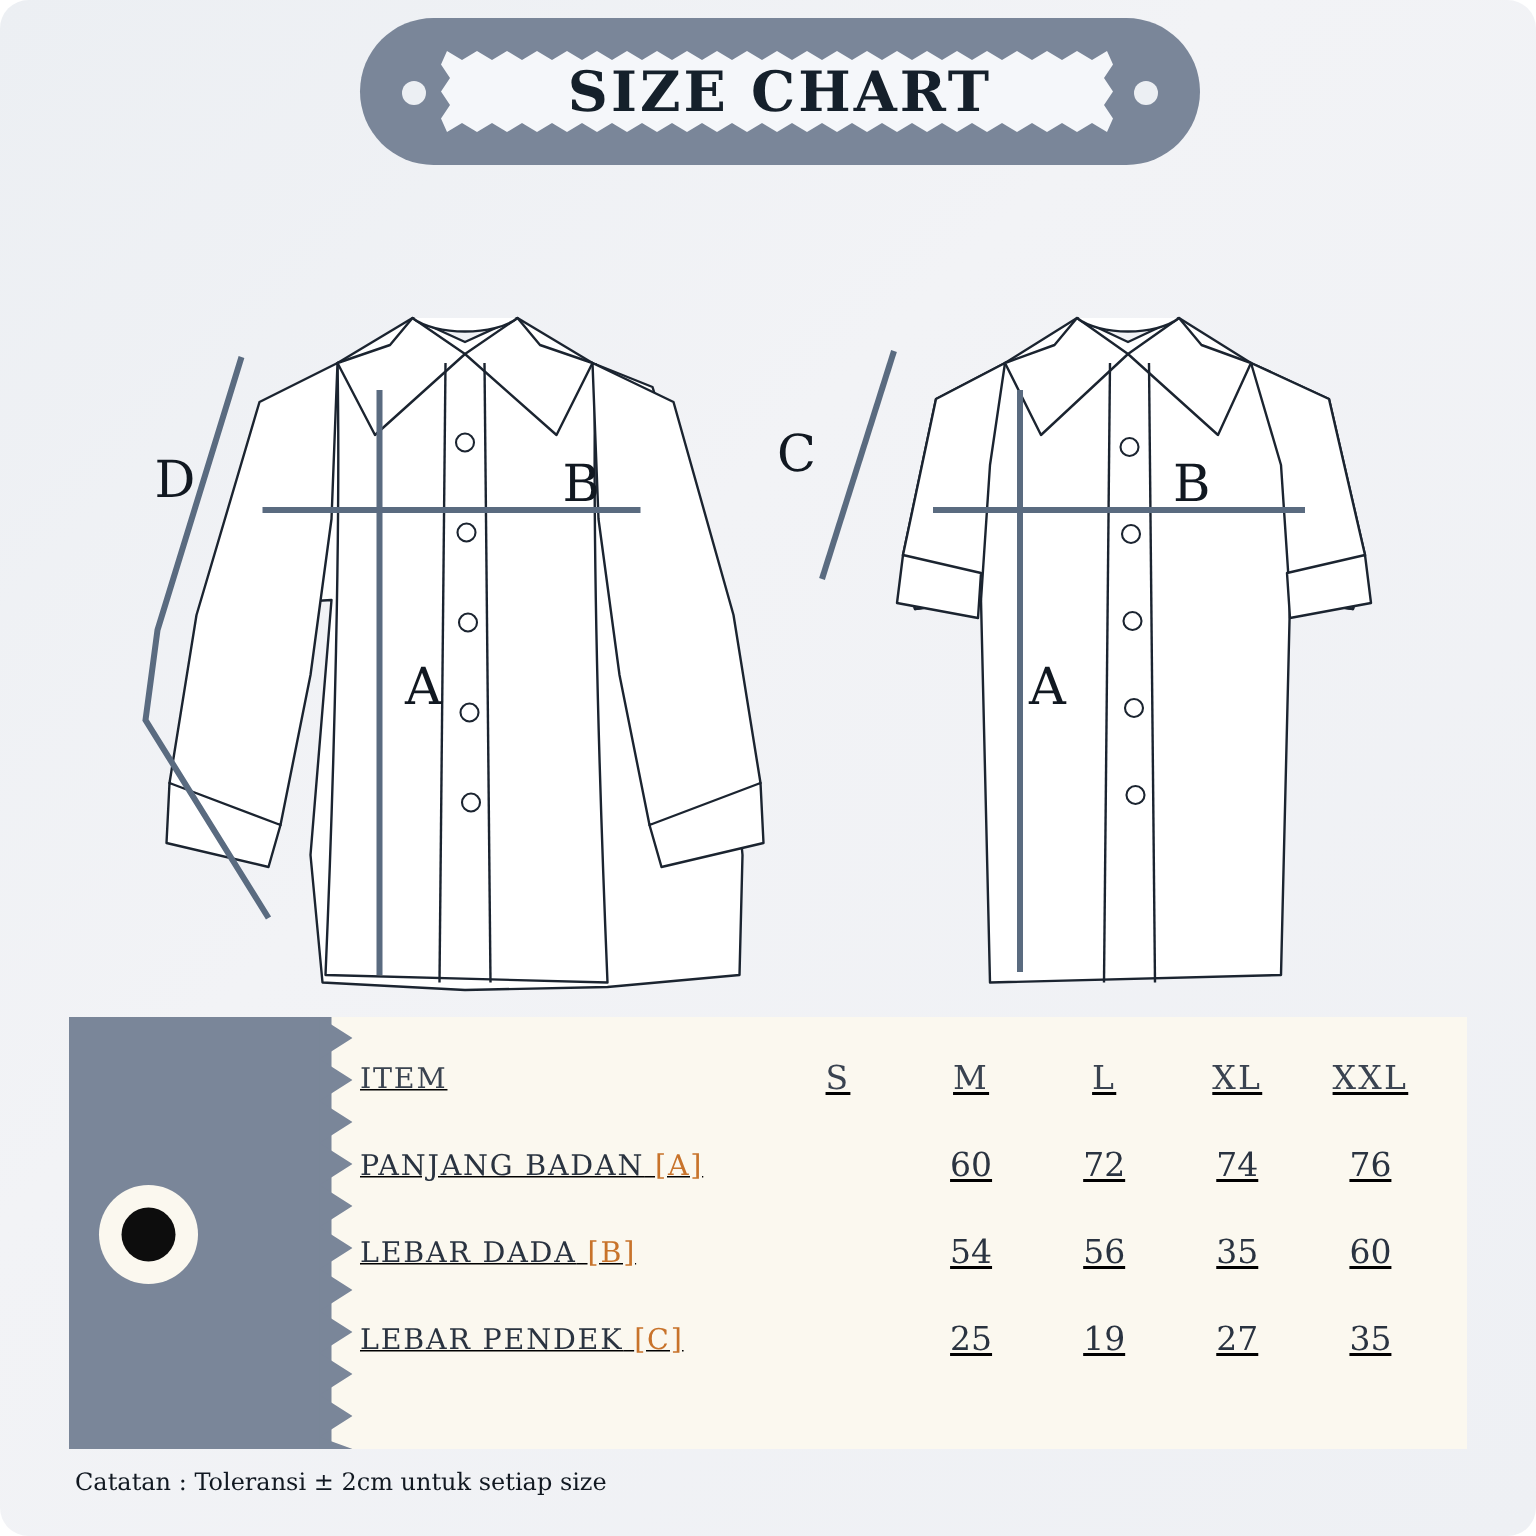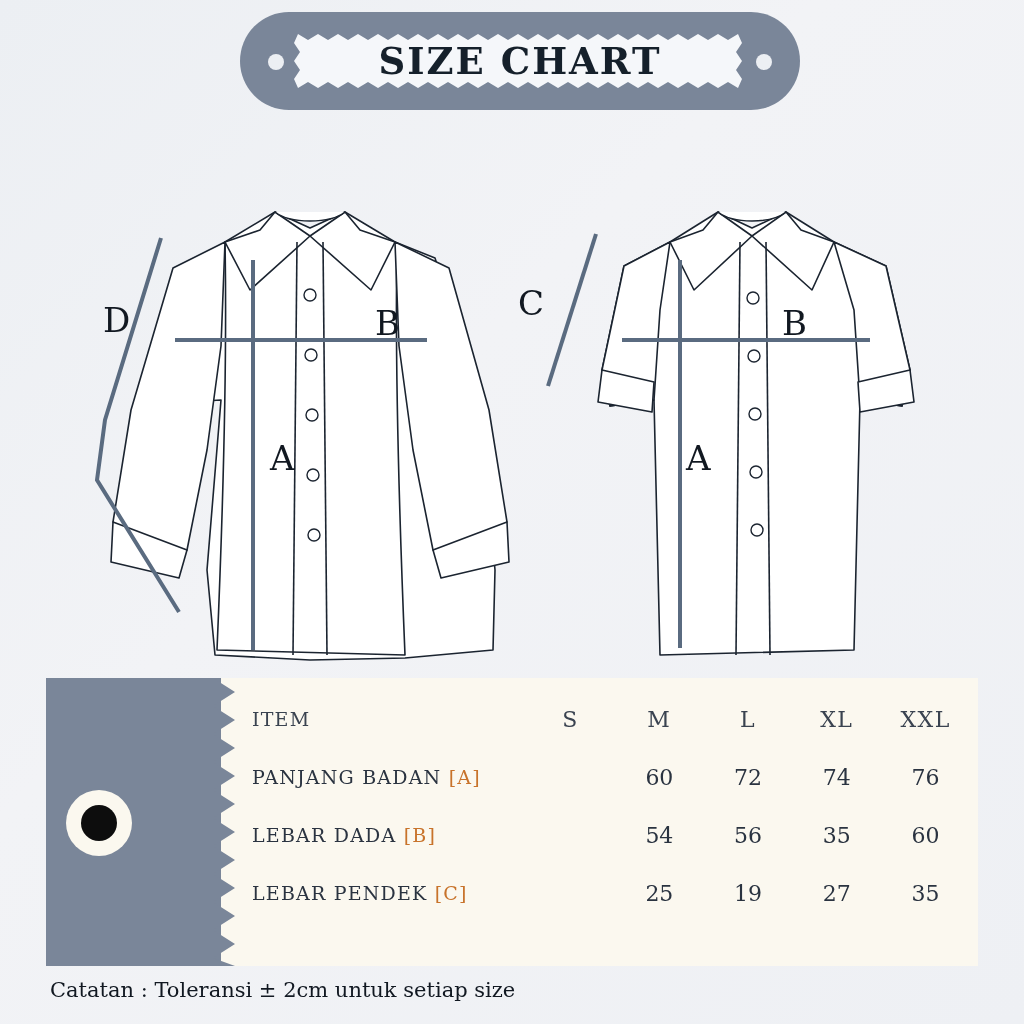--- a/index.html
+++ b/index.html
@@ -6,20 +6,21 @@
   body{
     width:1024px;height:1024px;
     background:#ffffff;
     font-family:"Liberation Serif", serif;
     overflow:hidden;
   }
   #page{
     position:relative;
     width:1024px;height:1024px;
     background:linear-gradient(135deg,#eceff3 0%,#f2f3f6 40%,#eef0f4 100%);
+    border-radius:19px;
   }
 
   
   .banner-wrap{
     position:absolute;left:240px;top:12px;width:560px;height:98px;
   }
   .banner-plate{
     position:absolute;left:0;top:0;width:560px;height:98px;
     background:#7a8699;
     border-radius:49px;
@@ -67,22 +68,23 @@
   .tag-hole-outer{
     position:absolute;left:66px;top:790px;width:66px;height:66px;border-radius:50%;
     background:#fbf8ef;
   }
   .tag-hole-inner{
     position:absolute;left:81px;top:805px;width:36px;height:36px;border-radius:50%;
     background:#0d0d0d;
   }
 
   table.size{
-    position:absolute;left:252px;top:690px;width:718px;
+    position:absolute;left:240px;top:690px;width:718px;
     border-collapse:collapse;
+    text-decoration:underline;
   }
   table.size th, table.size td{
     font-family:"DejaVu Serif", serif;
     color:#2a3340;
     padding:0;
     height:58px;
     vertical-align:middle;
   }
   table.size th.item-h, table.size td.item{
     text-align:left;
@@ -99,21 +101,21 @@
     font-size:19px;
     letter-spacing:1.5px;
     color:#3a4350;
     font-weight:400;
   }
   .code{color:#c8732b;}
 
   .note{
     position:absolute;left:50px;top:978px;
     font-family:"DejaVu Serif", serif;
-    font-size:21px;
+    font-size:16px;
     color:#111821;
   }
 </style>
 </head>
 <body>
 
 <div id="page">
 
   <div class="banner-wrap">
     <div class="banner-plate"></div>

